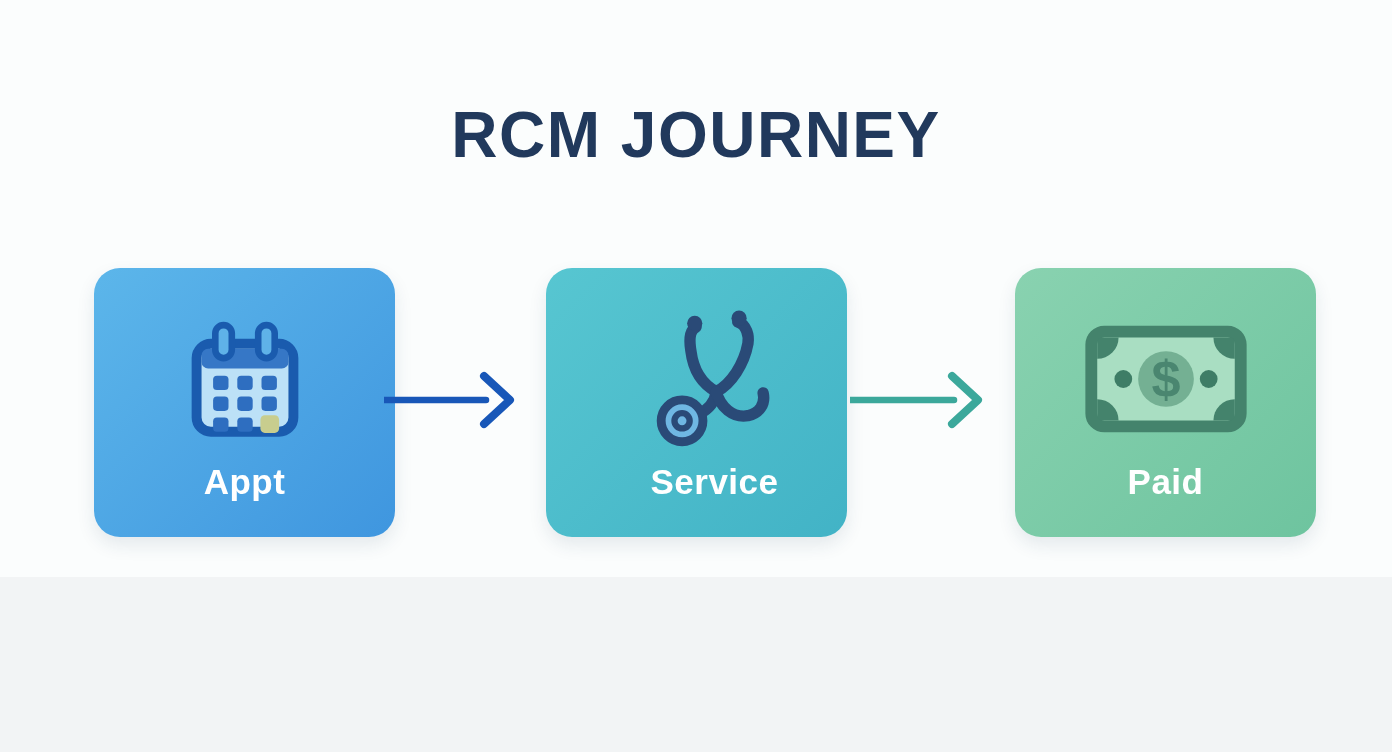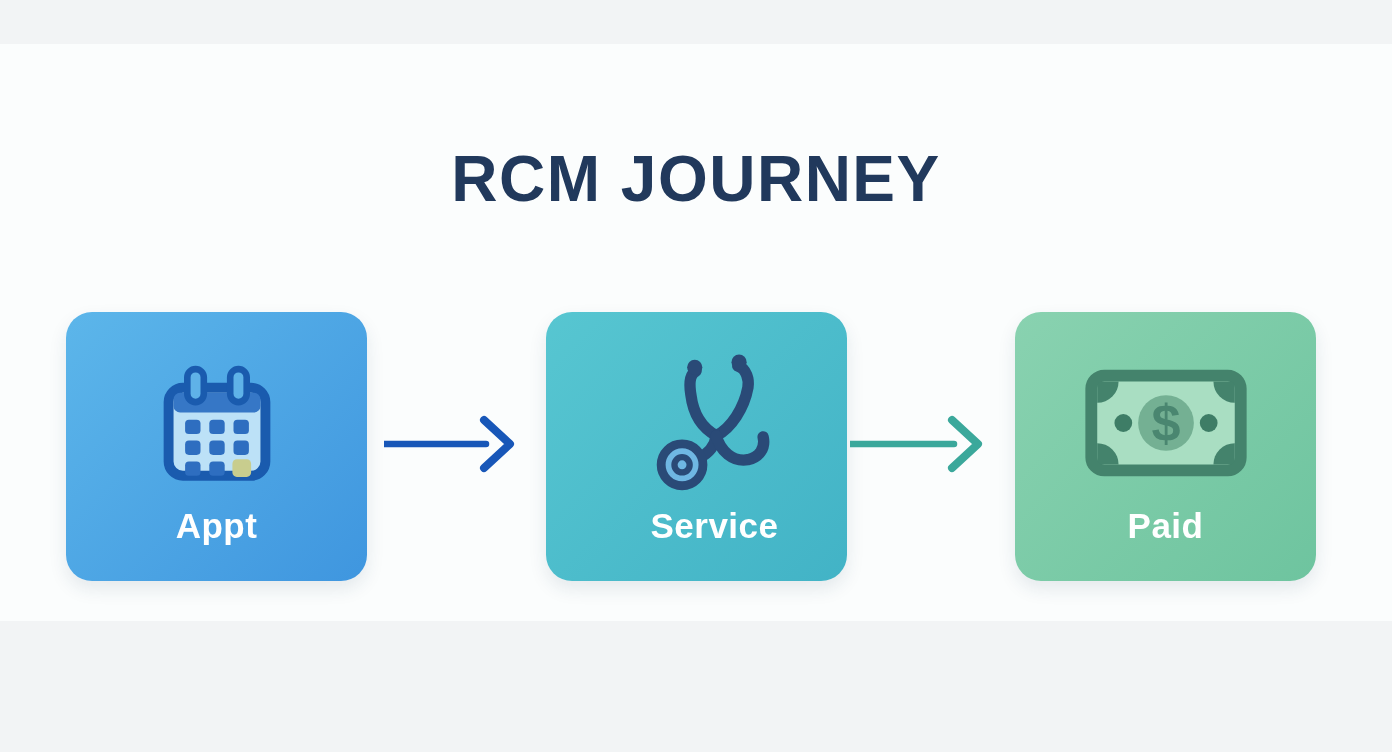--- a/index.html
+++ b/index.html
@@ -4,21 +4,20 @@
 <style>
   * { margin: 0; padding: 0; box-sizing: border-box; }
   html, body { background: #f2f4f5; }
   .canvas {
     position: relative;
     width: 1392px;
     height: 577px;
     background: #fbfdfd;
     overflow: hidden;
     font-family: "Liberation Sans", sans-serif;
-    margin-top: 44px;
   }
   .title {
     position: absolute;
     top: 98px;
     left: 0;
     width: 100%;
     text-align: center;
     font-size: 64px;
     font-weight: 800;
     letter-spacing: 1.5px;
@@ -28,21 +27,21 @@
     position: absolute;
     top: 268px;
     width: 301px;
     height: 269px;
     border-radius: 26px;
     display: flex;
     flex-direction: column;
     align-items: center;
     box-shadow: 0 8px 18px rgba(30, 60, 90, 0.10);
   }
-  .step-card.appt    { left: 66px;   background: linear-gradient(135deg, #5cb6ea 0%, #3f96df 100%); }
+  .step-card.appt    { left: 94px;   background: linear-gradient(135deg, #5cb6ea 0%, #3f96df 100%); }
   .step-card.service { left: 546px;  background: linear-gradient(135deg, #57c6d1 0%, #42b3c6 100%); padding-left: 36px; }
   .step-card.paid    { left: 1015px; background: linear-gradient(135deg, #89d2b0 0%, #6ec49f 100%); }
   .icon-wrap {
     margin-top: 32px;
     height: 158px;
     display: flex;
     align-items: center;
     justify-content: center;
   }
   .step-label {

